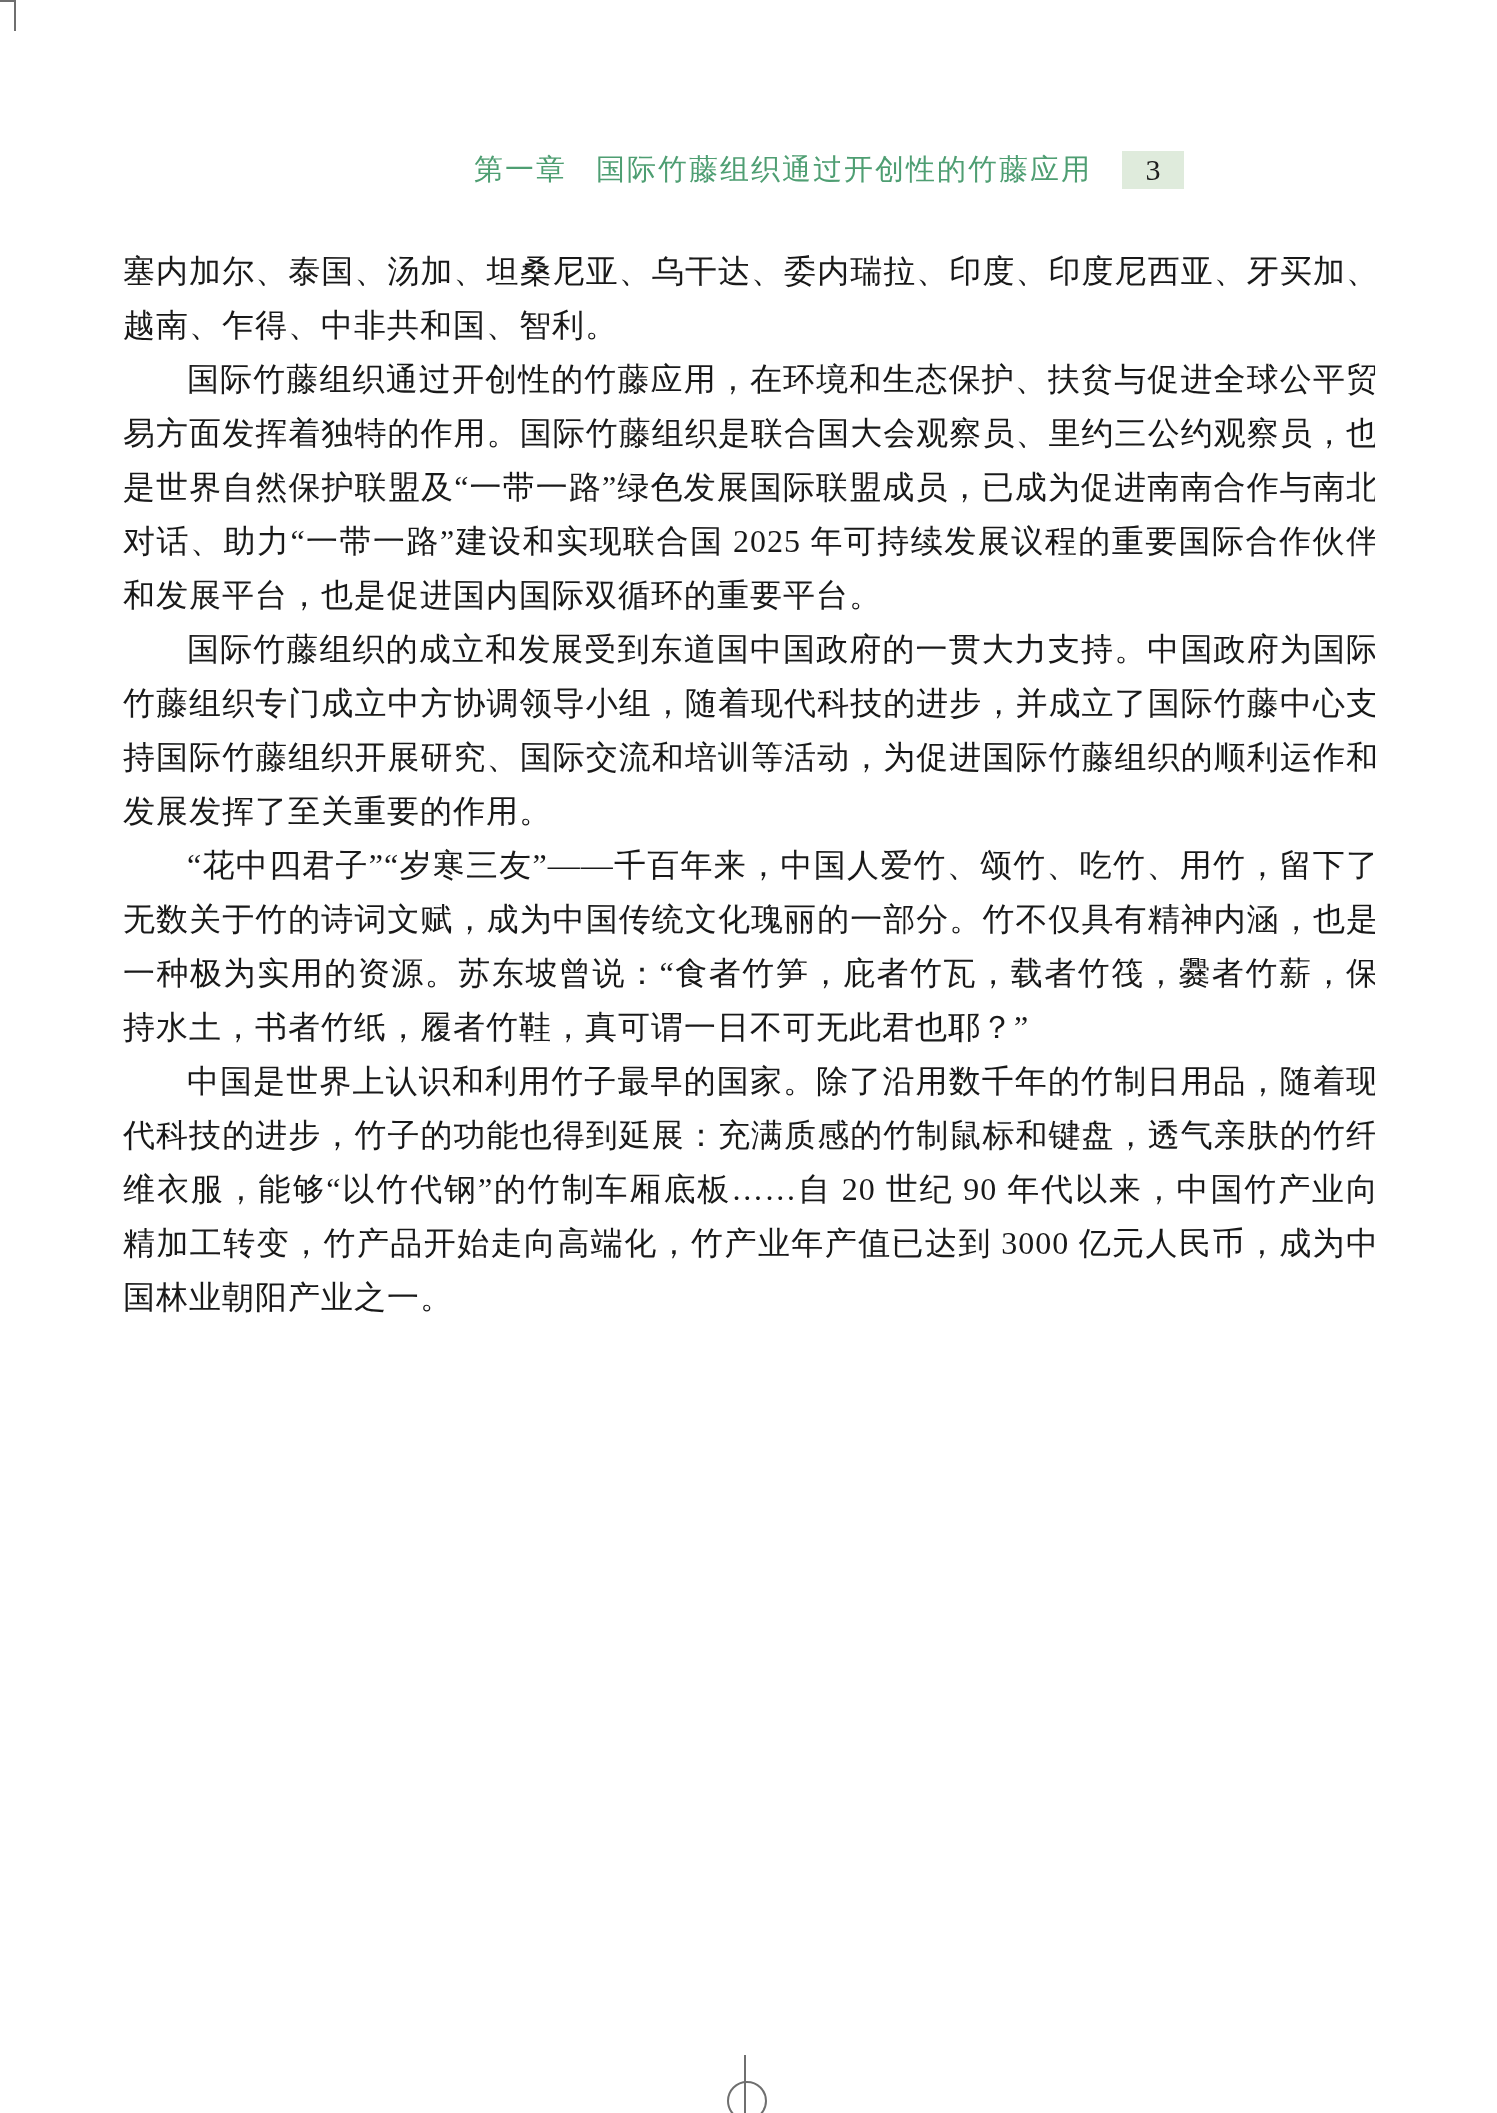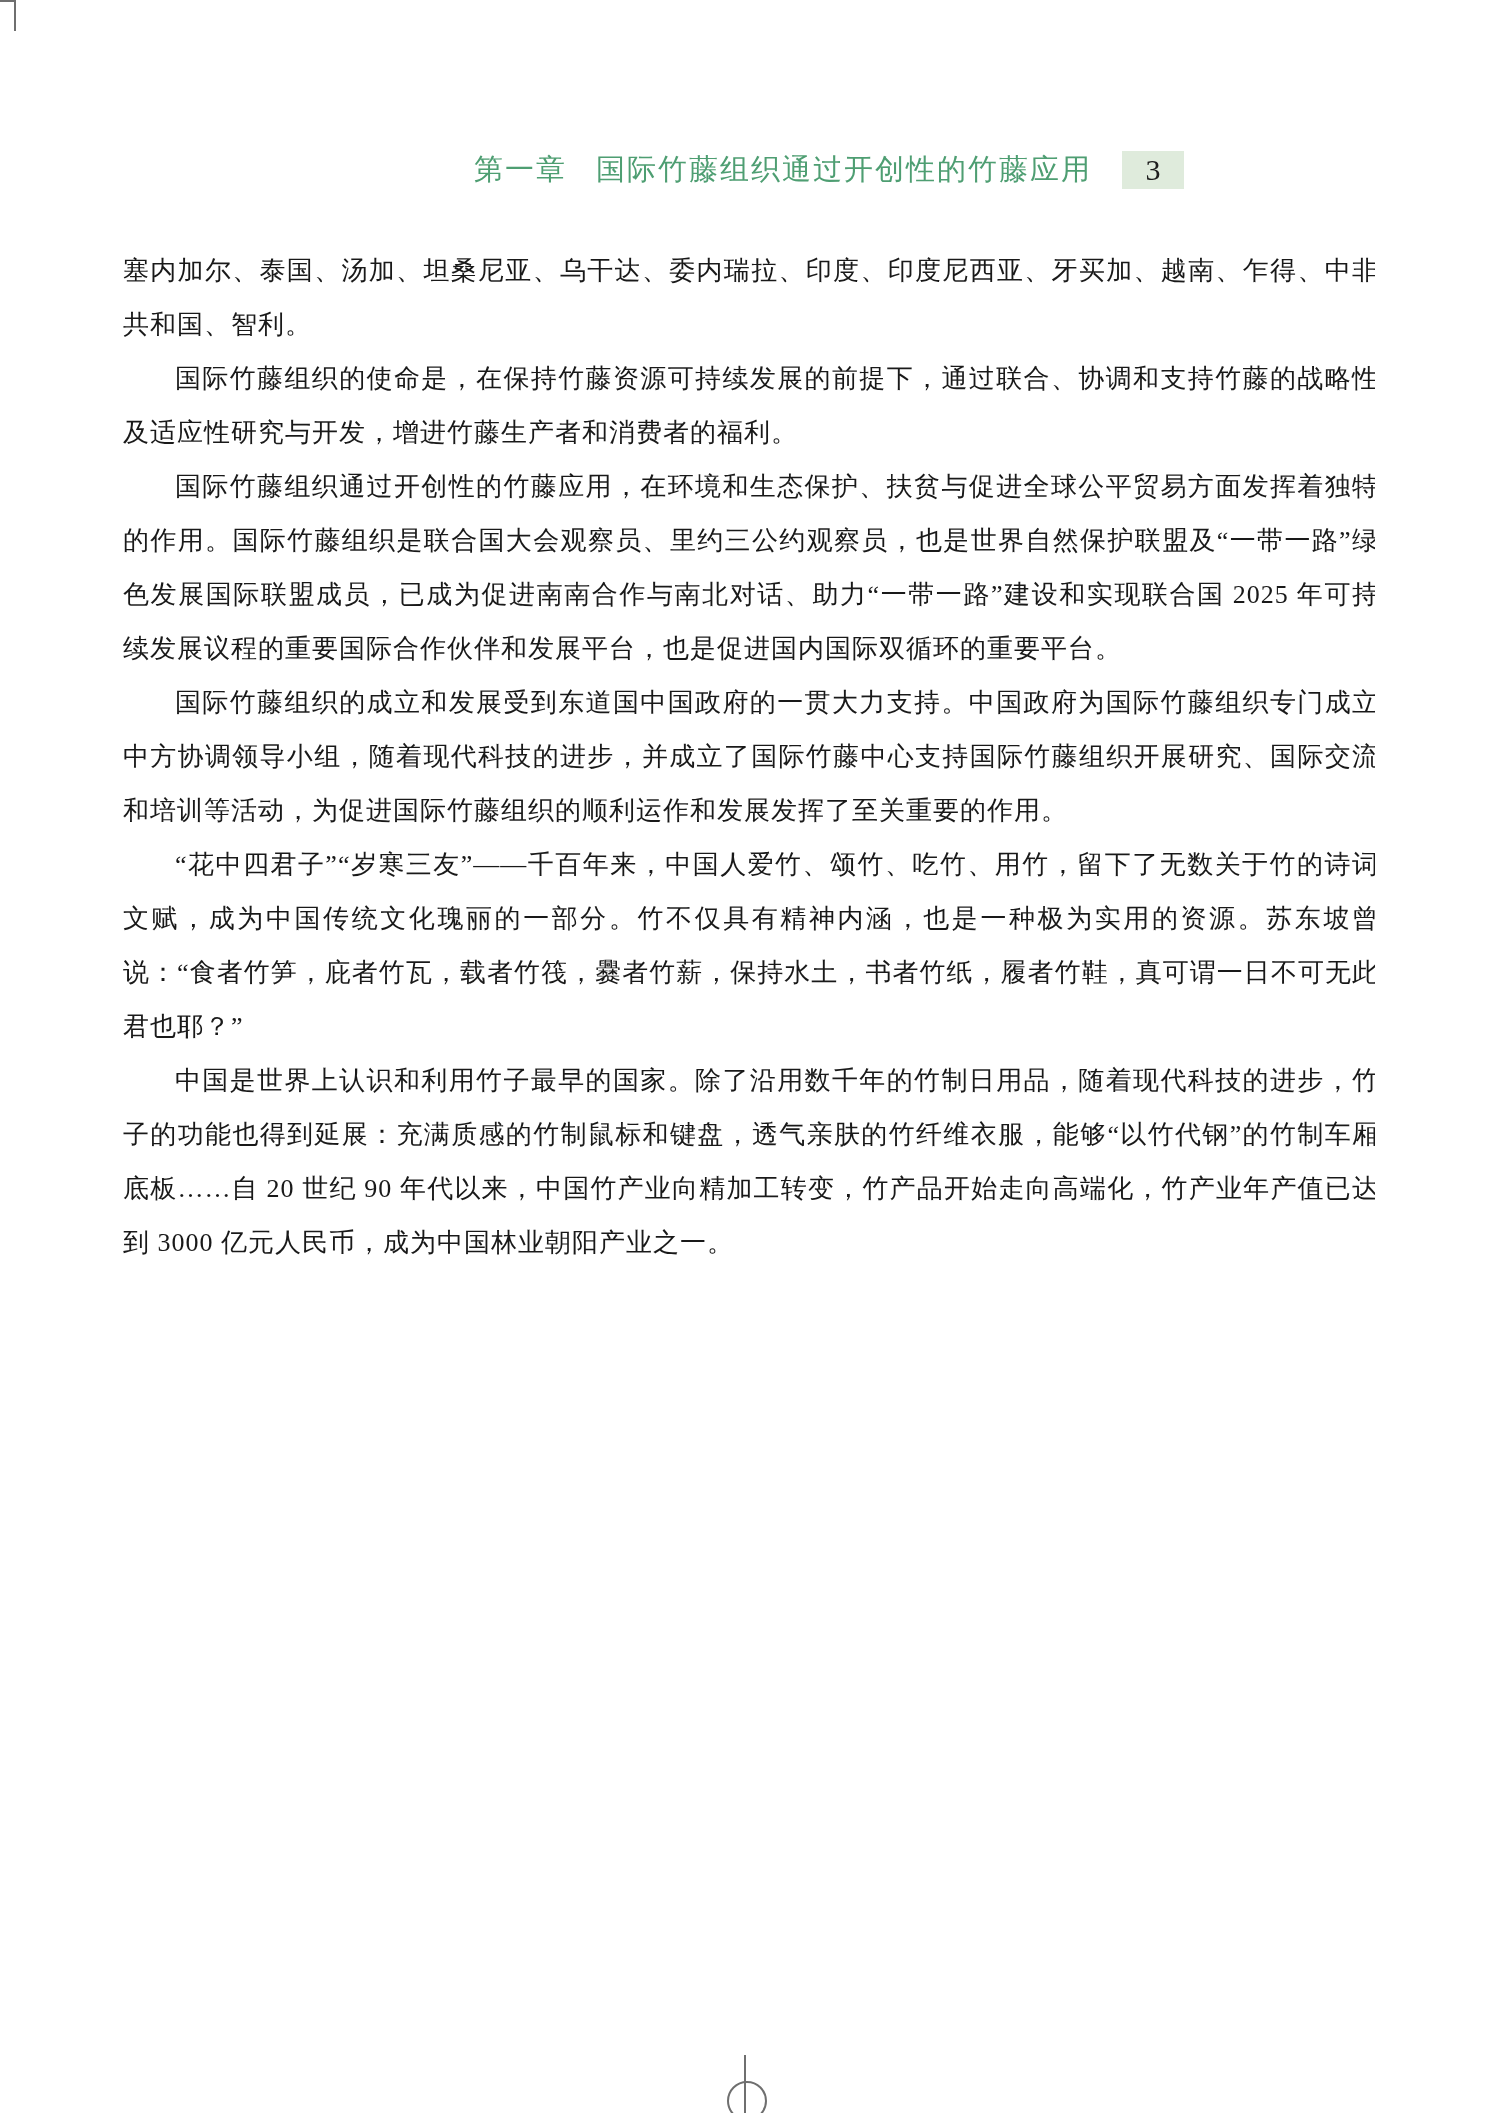--- a/index.html
+++ b/index.html
@@ -42,21 +42,21 @@
   }
   
   .content{
     position:absolute;
     top:244px;
     left:123px;
     width:1256px;
   }
   .content p{
     margin:0;
-    font-size:26px;
+    font-size:32px;
     line-height:54px;
     letter-spacing:1px;
     text-align:justify;
     text-justify:inter-ideograph;
     color:#191919;
   }
   .content p.indent{ text-indent:2em; }
   
   .mark{ position:absolute; }
   .mark-line{ background:#6f6f6f; }
@@ -102,21 +102,20 @@
       <span>第一章</span>
       <span>国际竹藤组织通过开创性的竹藤应用</span>
     </div>
     <div class="page-num-box">
       <span>3</span>
     </div>
   </div>
 
   <div class="content">
     <p>塞内加尔、泰国、汤加、坦桑尼亚、乌干达、委内瑞拉、印度、印度尼西亚、牙买加、越南、乍得、中非共和国、智利。</p>
-    <p class="indent">国际竹藤组织的使命是，在保持竹藤资源可持续发展的前提下，通过联合、协调和支持竹藤的战略性及适应性研究与开发，增进竹藤生产者和消费者的福利。</p>
     <p class="indent">国际竹藤组织通过开创性的竹藤应用，在环境和生态保护、扶贫与促进全球公平贸易方面发挥着独特的作用。国际竹藤组织是联合国大会观察员、里约三公约观察员，也是世界自然保护联盟及“一带一路”绿色发展国际联盟成员，已成为促进南南合作与南北对话、助力“一带一路”建设和实现联合国 2025 年可持续发展议程的重要国际合作伙伴和发展平台，也是促进国内国际双循环的重要平台。</p>
     <p class="indent">国际竹藤组织的成立和发展受到东道国中国政府的一贯大力支持。中国政府为国际竹藤组织专门成立中方协调领导小组，随着现代科技的进步，并成立了国际竹藤中心支持国际竹藤组织开展研究、国际交流和培训等活动，为促进国际竹藤组织的顺利运作和发展发挥了至关重要的作用。</p>
     <p class="indent">“花中四君子”“岁寒三友”——千百年来，中国人爱竹、颂竹、吃竹、用竹，留下了无数关于竹的诗词文赋，成为中国传统文化瑰丽的一部分。竹不仅具有精神内涵，也是一种极为实用的资源。苏东坡曾说：“食者竹笋，庇者竹瓦，载者竹筏，爨者竹薪，保持水土，书者竹纸，履者竹鞋，真可谓一日不可无此君也耶？”</p>
     <p class="indent">中国是世界上认识和利用竹子最早的国家。除了沿用数千年的竹制日用品，随着现代科技的进步，竹子的功能也得到延展：充满质感的竹制鼠标和键盘，透气亲肤的竹纤维衣服，能够“以竹代钢”的竹制车厢底板……自 20 世纪 90 年代以来，中国竹产业向精加工转变，竹产品开始走向高端化，竹产业年产值已达到 3000 亿元人民币，成为中国林业朝阳产业之一。</p>
   </div>
 
   <div class="mark bl-corner"></div>
   <div class="mark bc-circle"></div>
   <div class="mark mark-line bc-vline"></div>
   <div class="mark br-corner-outer"></div>

